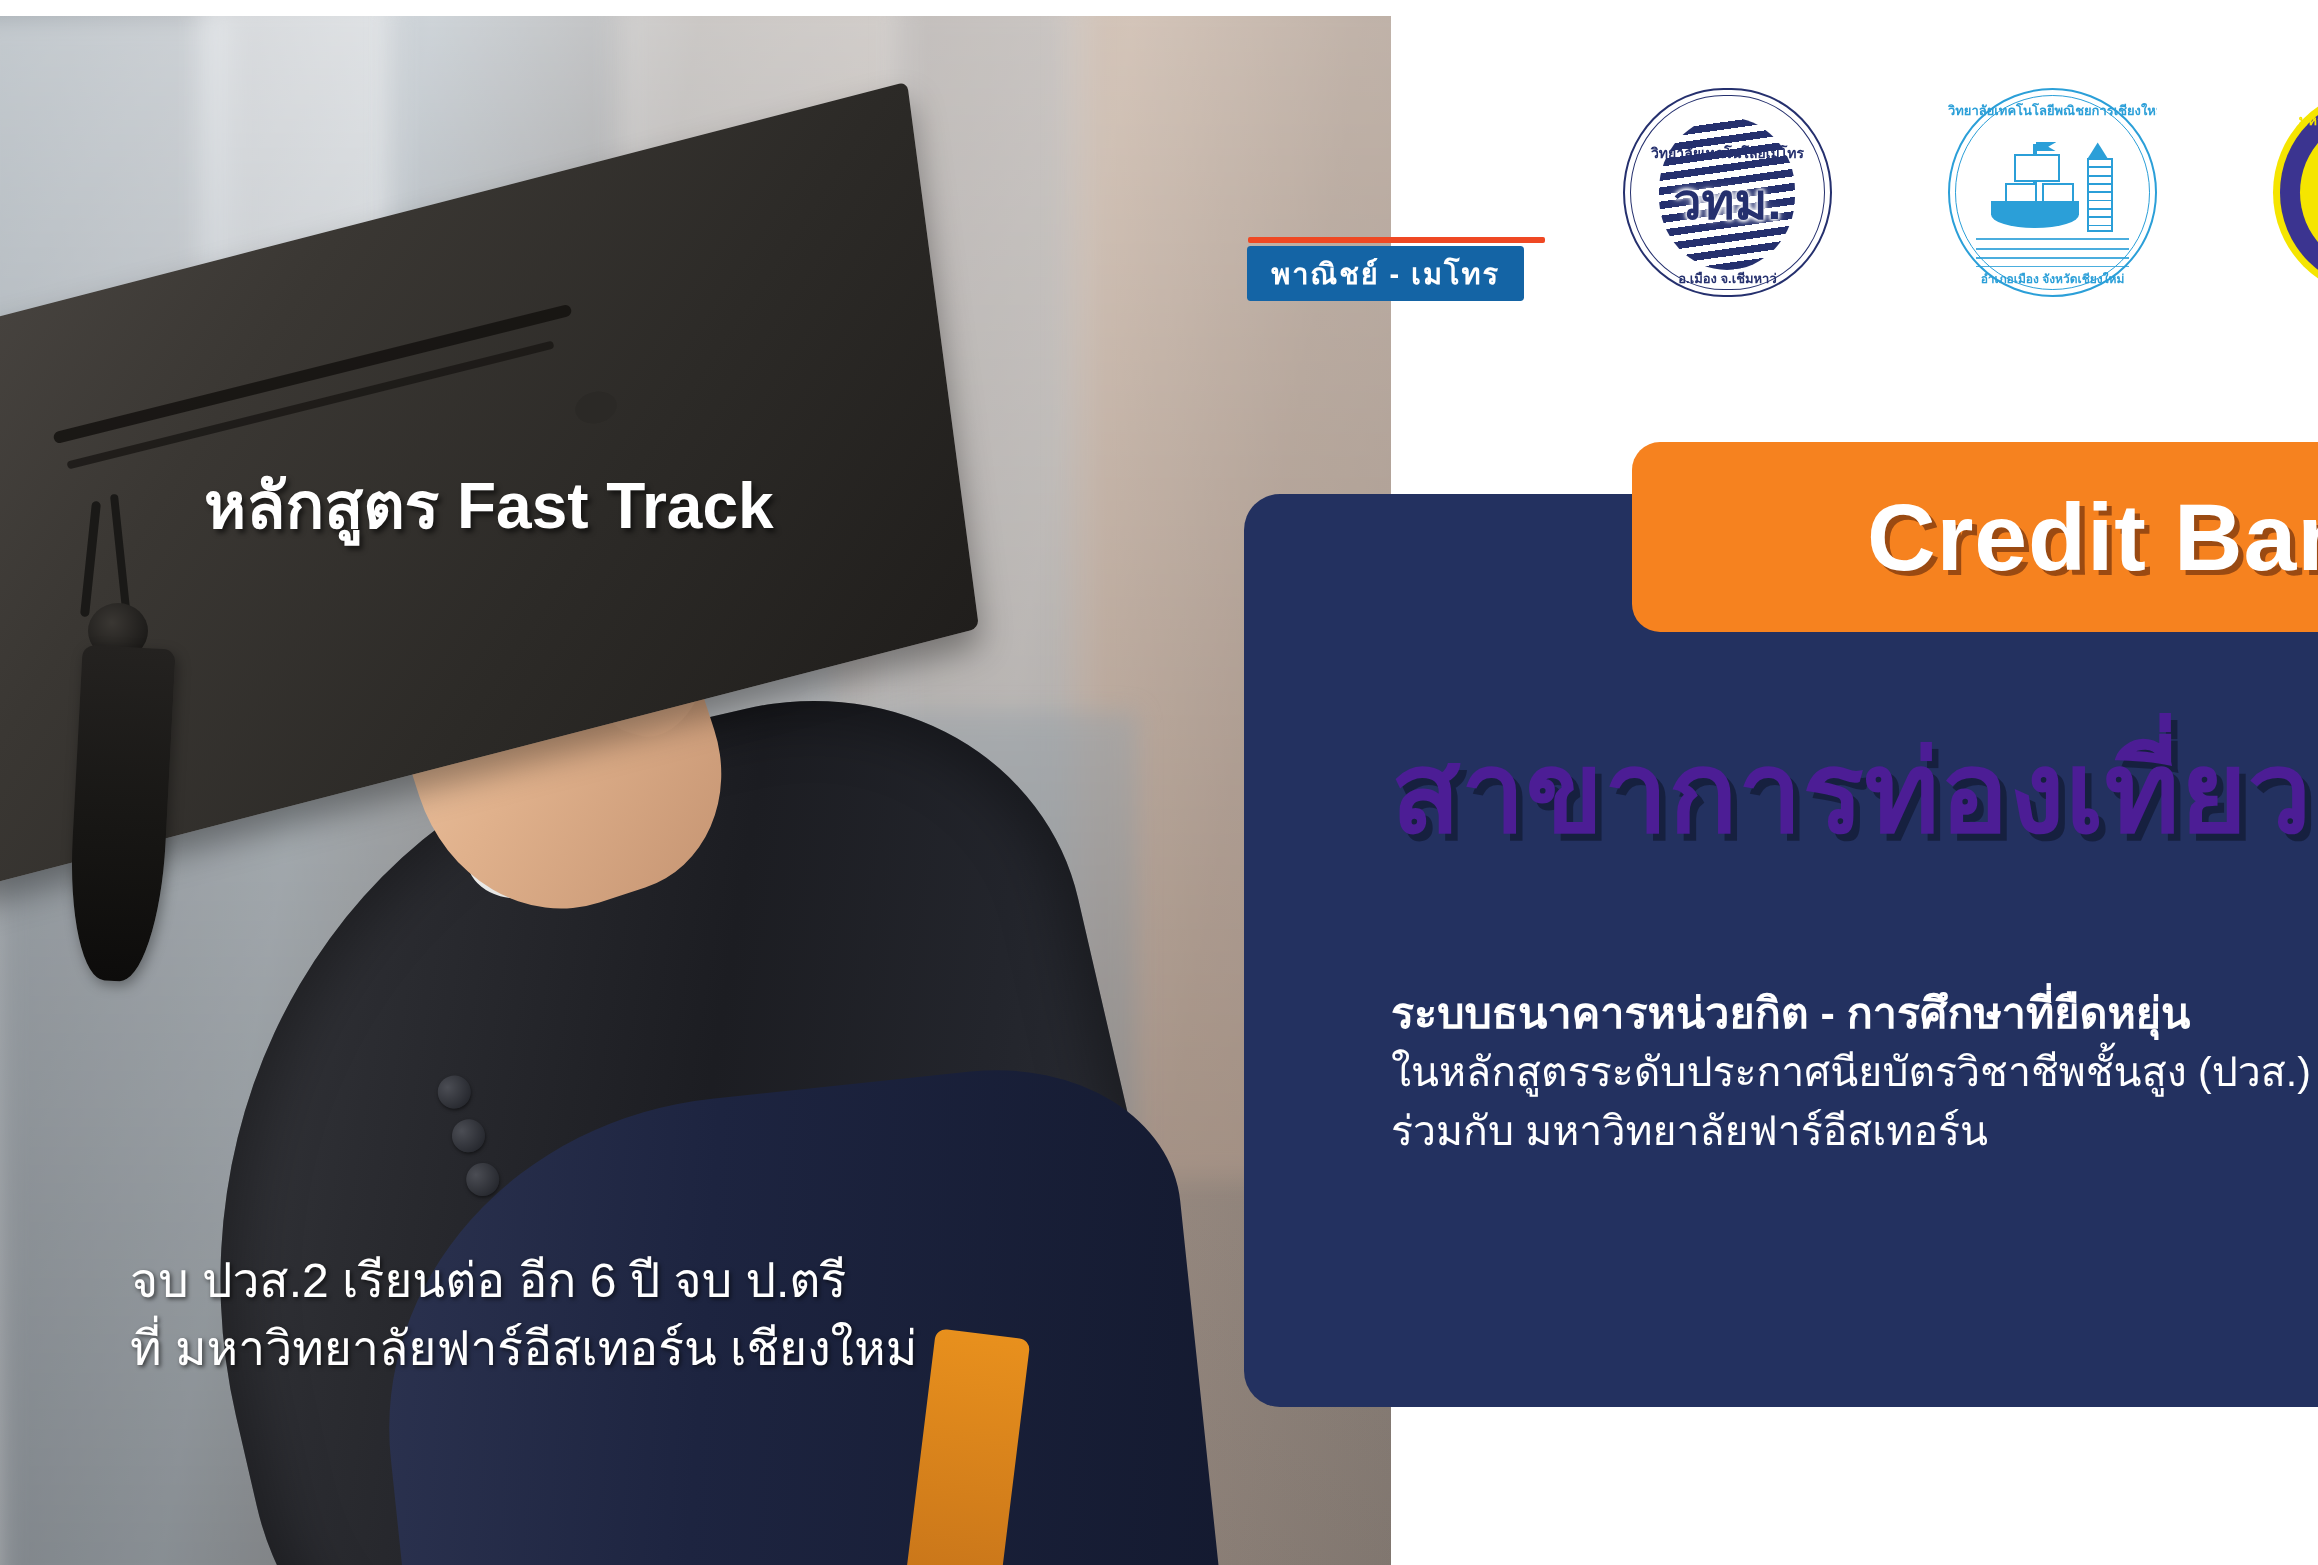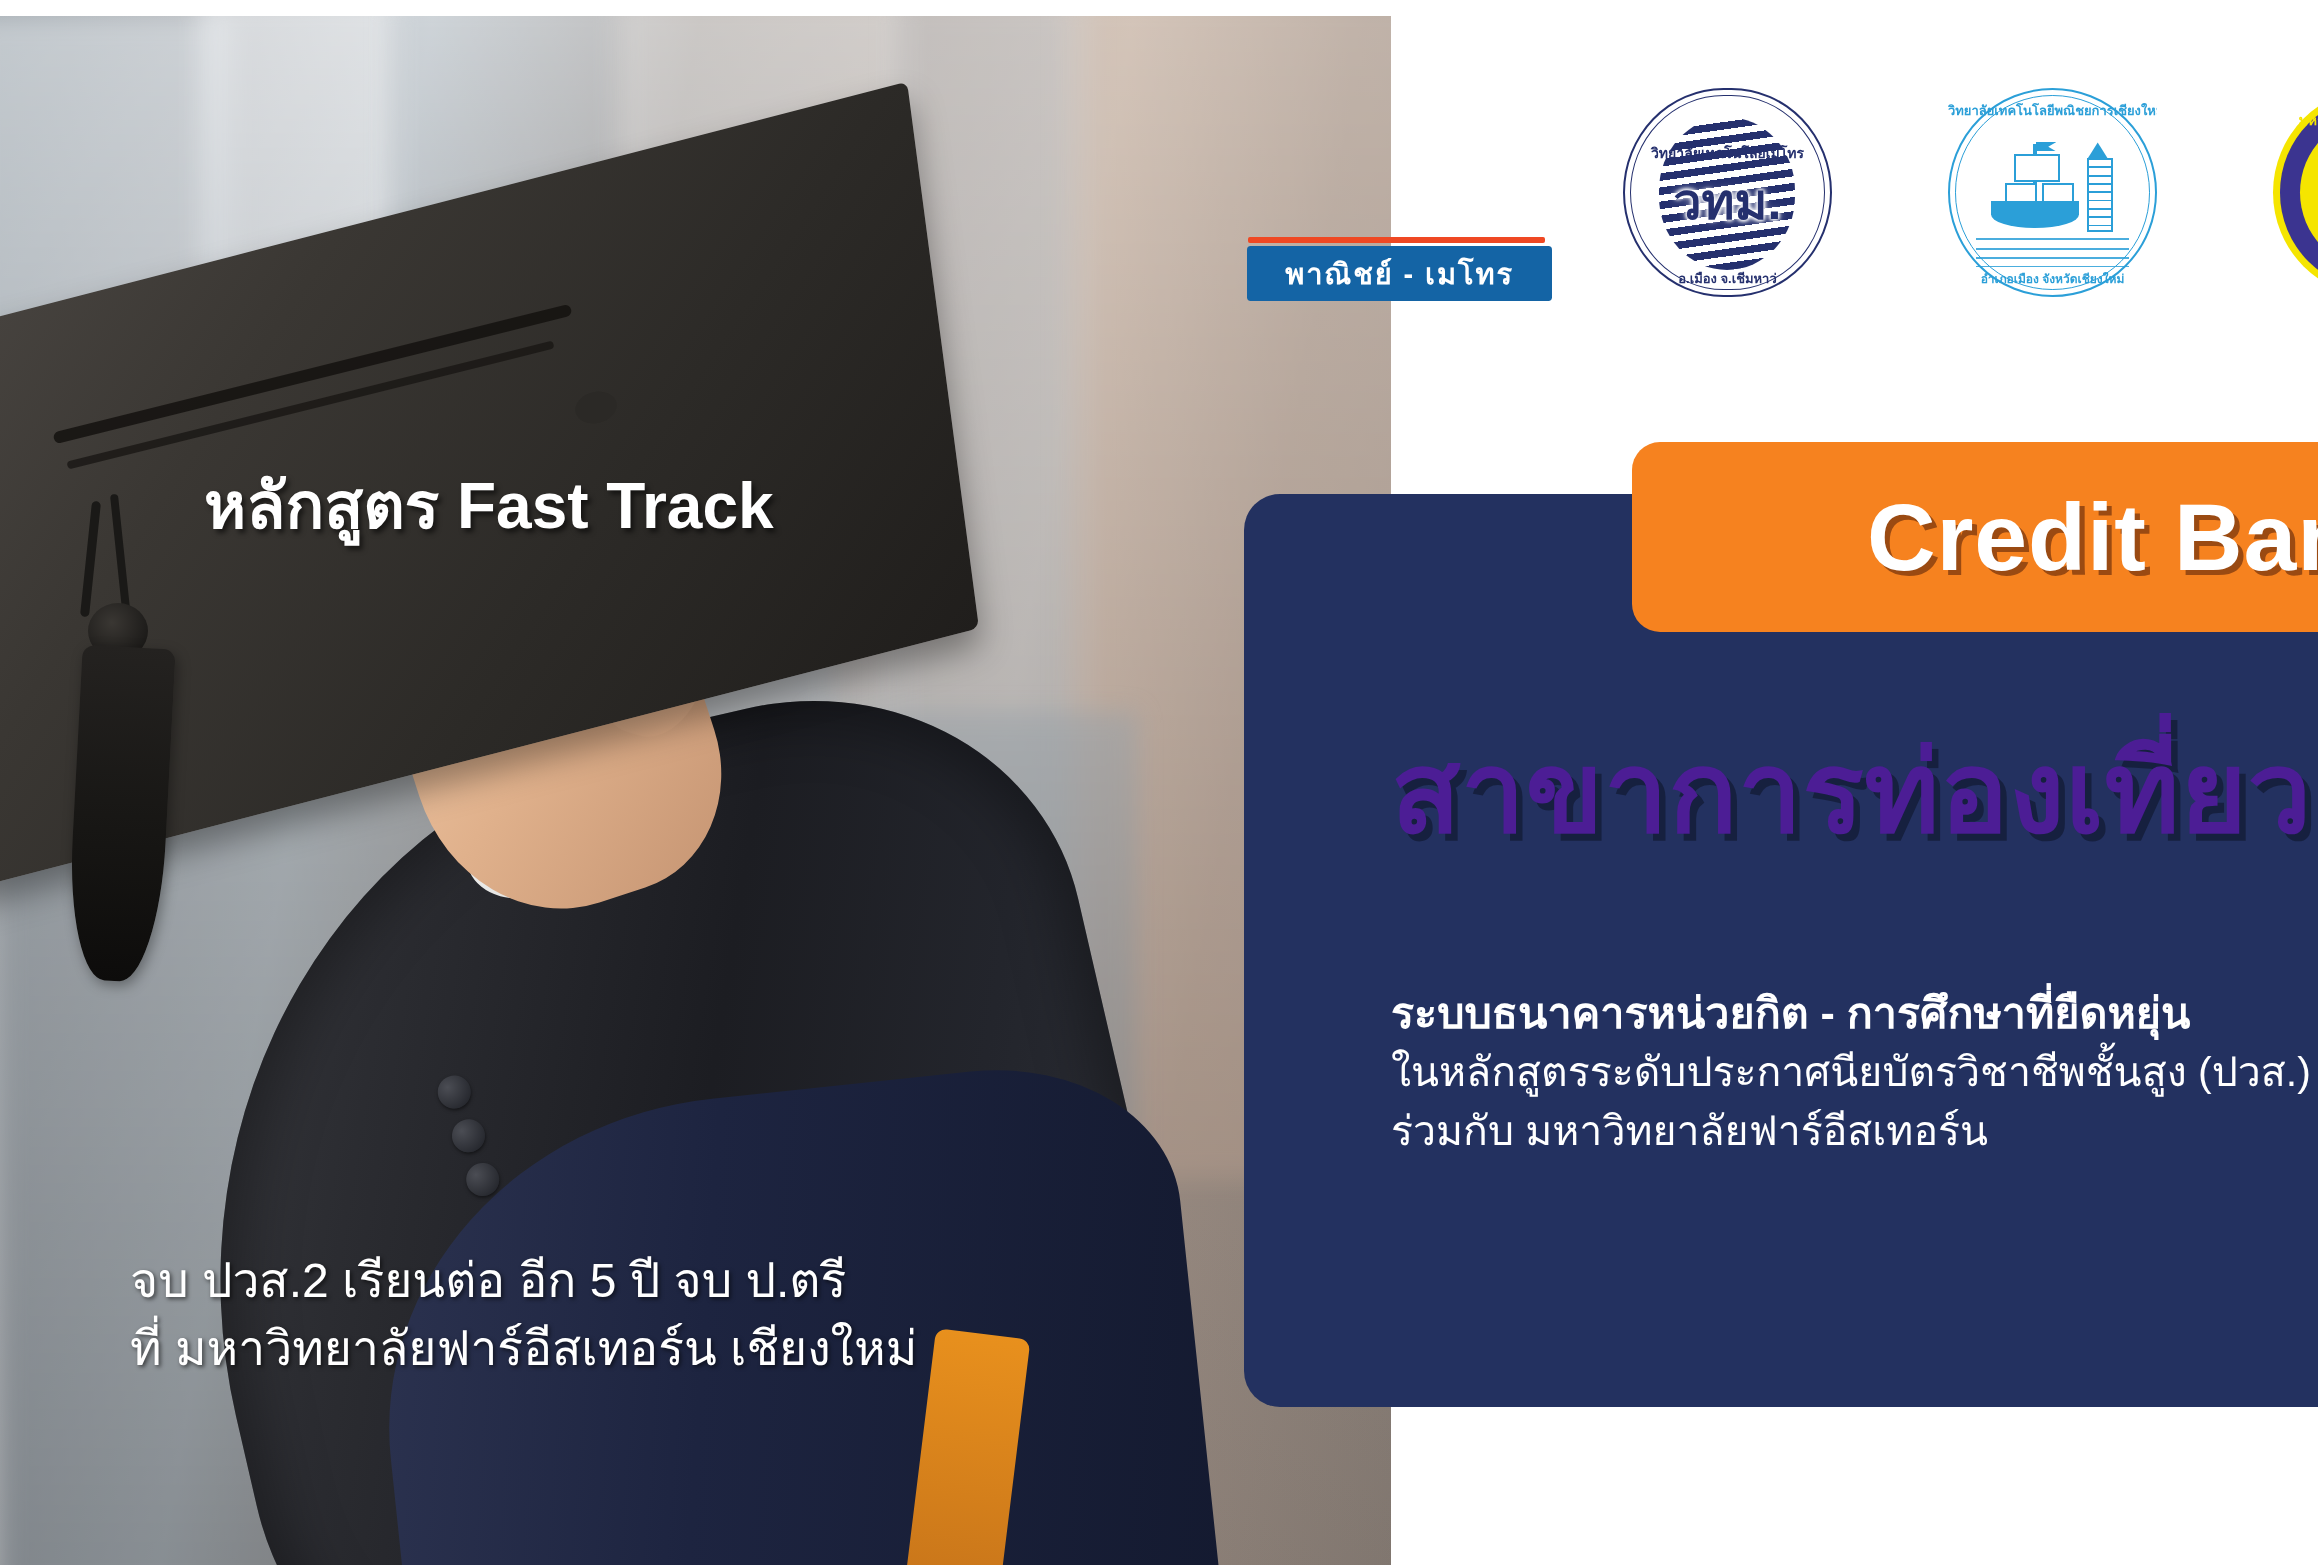--- a/index.html
+++ b/index.html
@@ -130,21 +130,21 @@
     position:absolute;left:0;top:0;width:325px;height:134px;
     font-family:"Liberation Sans","DejaVu Sans",sans-serif;
     font-weight:bold;font-size:116px;line-height:134px;letter-spacing:0.9px;
     text-align:center;
     color:#ef4823;
     -webkit-text-stroke:4.6px #ffffff;
     paint-order:stroke fill;
   }
   .cmt .hl{position:absolute;left:14px;top:135px;width:297px;height:5.6px;background:#ef4823;border-radius:1.9px;}
   .cmt .tbar{
-    position:absolute;left:13px;top:144px;width:305px;height:55px;background:#1464a5;border-radius:3.7px;
+    position:absolute;left:13px;top:144px;width:277px;height:55px;background:#1464a5;border-radius:3.7px;
     display:flex;align-items:center;justify-content:center;
   }
   .cmt .tbar span{color:#fff;font-weight:bold;font-size:29px;letter-spacing:1.9px;}
 
   .seal{position:absolute;top:0;width:209px;height:209px;}
   .seal .ring{position:absolute;inset:0;border-radius:50%;}
   .seal .ring2{position:absolute;inset:7.4px;border-radius:50%;}
   .seal .core{position:absolute;inset:27px;border-radius:50%;}
   .seal .arcTop,.seal .arcBot{
     position:absolute;left:0;width:209px;text-align:center;
@@ -271,21 +271,21 @@
     <div class="boardseam2"></div>
     <div class="knob"></div>
     <div class="tasselcord"></div>
     <div class="tasselcord2"></div>
     <div class="tasselknot"></div>
     <div class="tassel"></div>
 
     <div class="fasttrack">หลักสูตร Fast Track</div>
 
     <div class="bottomtext">
-      <div>จบ ปวส.2 เรียนต่อ อีก 5 ปี  จบ ป.ตรี</div>
+      <div>จบ ปวส.2 เรียนต่อ อีก 6 ปี  จบ ป.ตรี</div>
       <div>ที่ มหาวิทยาลัยฟาร์อีสเทอร์น เชียงใหม่</div>
     </div>
   </div>
 
   <div class="rightpanel"></div>
 
   <div class="logorow">
 
     <div class="cmt">
       <div class="hl"></div>

